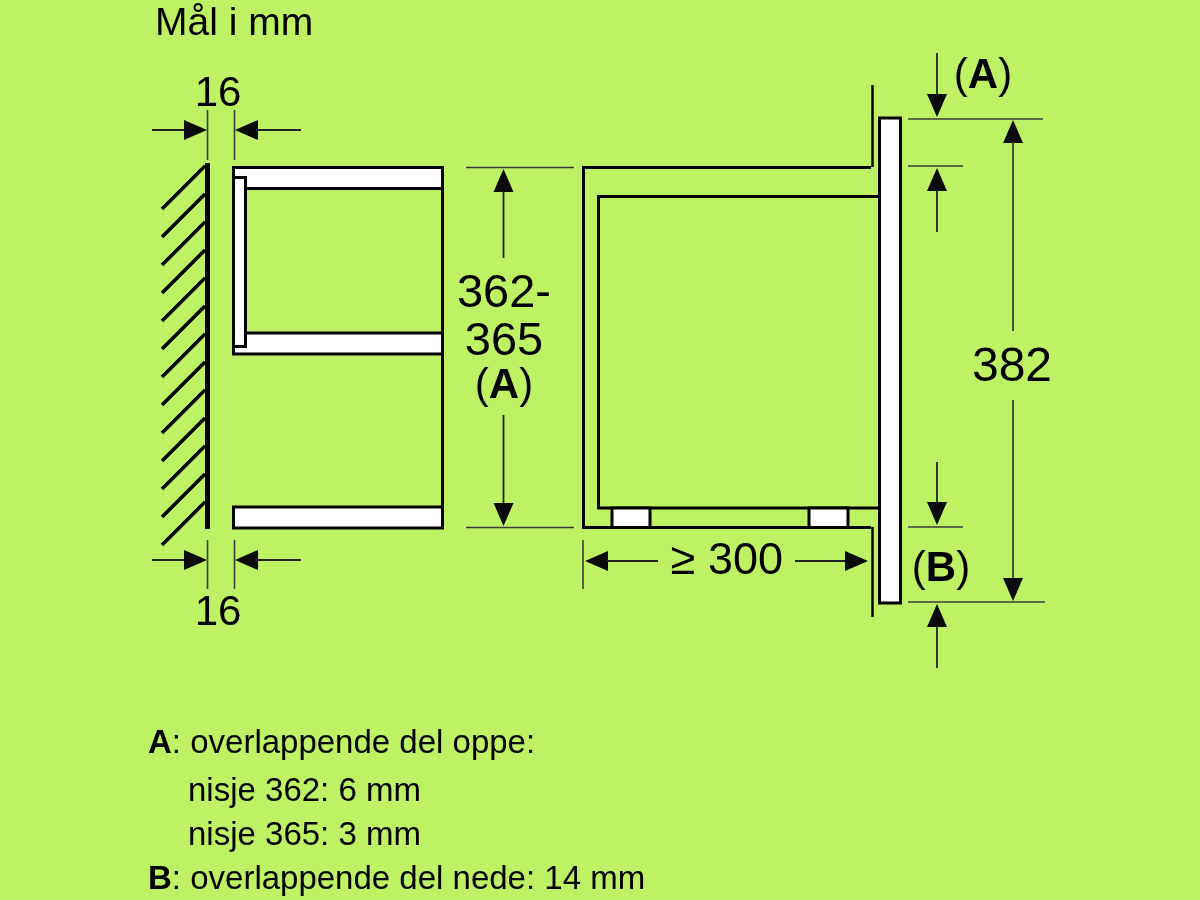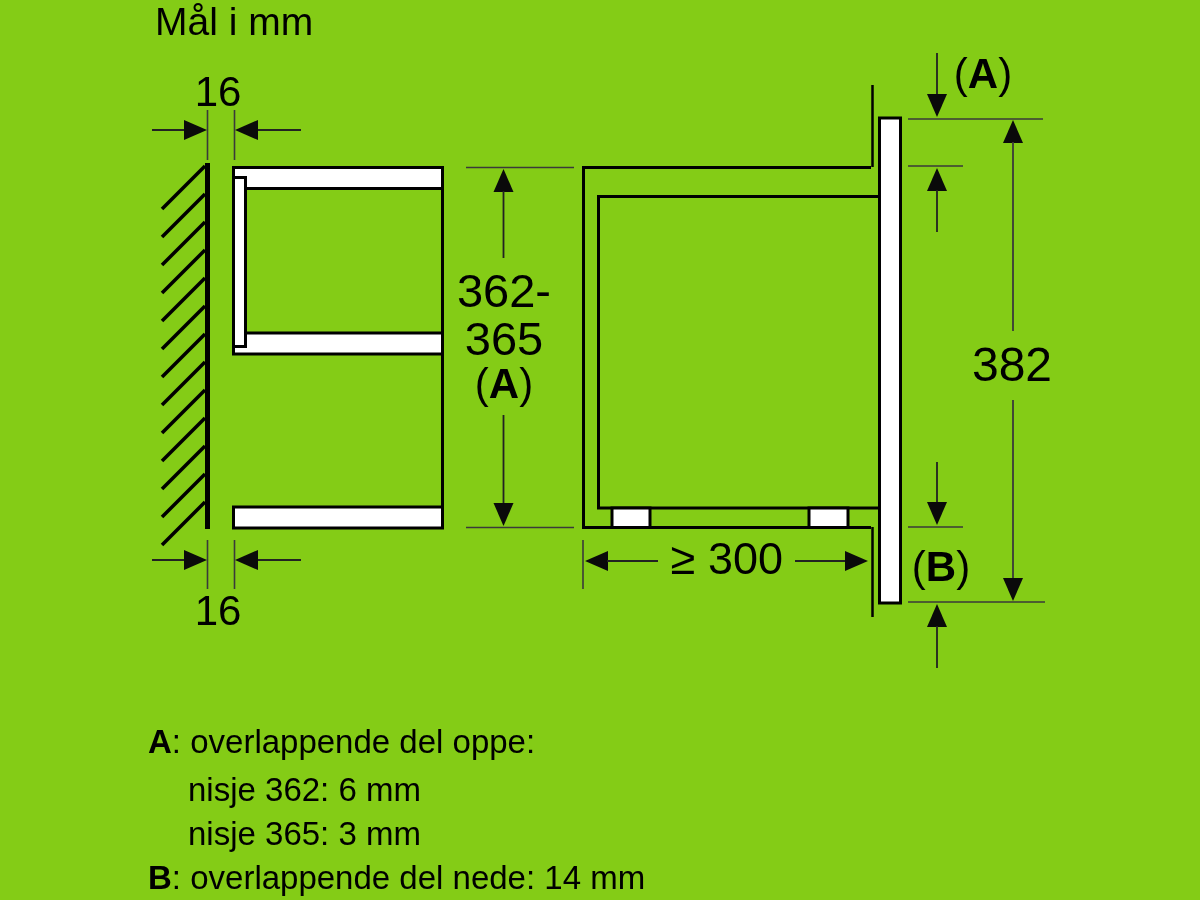--- a/index.html
+++ b/index.html
@@ -4,21 +4,21 @@
 <style>
   html, body {
     margin: 0;
     padding: 0;
     background: #ffffff;
   }
   .page {
     position: relative;
     width: 1200px;
     height: 900px;
-    background: #84cc16;
+    background: #bef264;
     overflow: hidden;
     text-decoration: underline;
   }
   svg {
     font-family: "Liberation Sans", "DejaVu Sans", sans-serif;
     fill: #000;
   }
   text { fill: #000; }
 </style>
 </head>

